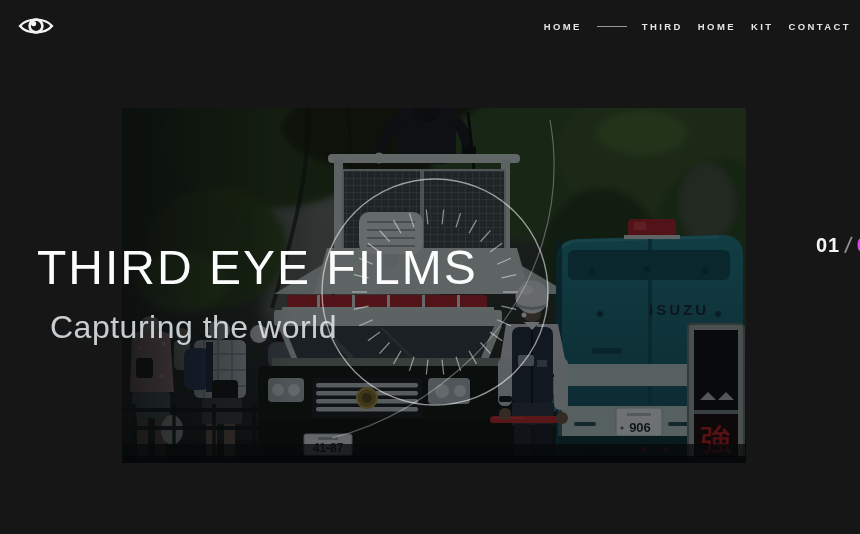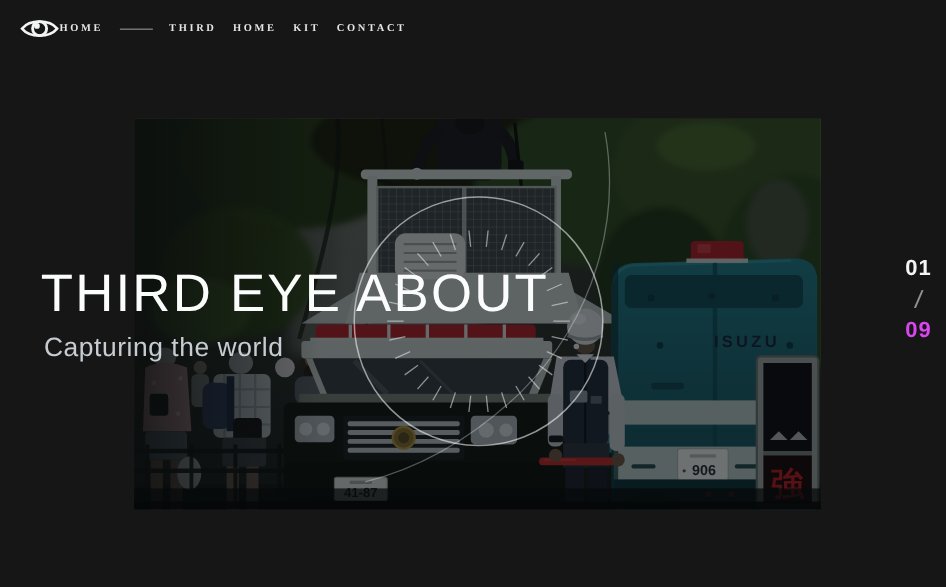--- a/index.html
+++ b/index.html
@@ -6,51 +6,51 @@
   body{
     width:860px;height:534px;overflow:hidden;position:relative;
     background:#161616;
     font-family:"Liberation Sans",sans-serif;
   }
   .page{position:absolute;inset:0}
 
   
   .header{
     position:absolute;top:0;left:0;right:0;height:46px;
-    display:flex;align-items:center;justify-content:flex-start;
-    padding:6px 9px 0 18px;box-sizing:border-box;font-family:Liberation Serif, serif;
+    display:flex;align-items:center;justify-content:space-between;
+    padding:6px 9px 0 18px;box-sizing:border-box;
   }
   .logo{display:block;line-height:0;cursor:pointer}
   .main-nav{display:flex;align-items:center;gap:15px}
   .nav-link{
     color:#e4e6e7;font-size:9.5px;font-weight:bold;letter-spacing:2.4px;
     text-decoration:none;cursor:pointer;white-space:nowrap;
   }
   .nav-indicator{width:30px;height:1px;background:#a9adaf;opacity:.85}
 
   
   .hero-media{
     position:absolute;left:122px;top:108px;width:624px;height:355px;
   }
   .hero-media svg{display:block;width:100%;height:100%;font-family:"Liberation Sans",sans-serif}
   .hero-title{
     position:absolute;left:37px;top:244px;margin:0;
     font-size:48px;line-height:48px;font-weight:300;letter-spacing:2px;
     color:#fbfcfc;white-space:nowrap;
   }
   .hero-subtitle{
-    position:absolute;left:40px;top:304px;margin:0;
-    font-size:24px;line-height:26px;font-weight:300;letter-spacing:.5px;
+    position:absolute;left:40px;top:304px;margin:10px;
+    font-size:32px;line-height:26px;font-weight:300;letter-spacing:.5px;
     color:rgba(223,230,233,.88);white-space:nowrap;
   }
 
   
   .pagination{
     position:absolute;top:233px;right:6px;width:38px;
-    display:flex;flex-direction:column;align-items:center;gap:5px;
+    display:flex;flex-direction:row;align-items:center;gap:5px;
   }
   .pag-current{color:#f4f5f5;font-size:20px;font-weight:bold;letter-spacing:1px;line-height:22px}
   .pag-sep{color:#8f9294;font-size:23px;font-weight:300;line-height:24px;transform:rotate(8deg)}
   .pag-total{color:#d946ef;font-size:20px;font-weight:bold;letter-spacing:1px;line-height:22px}
 </style>
 </head>
 <body>
 
 <div class="page">
 
@@ -342,21 +342,21 @@
               <line x1="358.5" y1="133.5" x2="368.5" y2="122.3" stroke="#e8eef0" stroke-width="1.2" stroke-opacity=".55"></line>
               <line x1="368.0" y1="144.0" x2="380.1" y2="135.2" stroke="#e8eef0" stroke-width="1.2" stroke-opacity=".55"></line>
               <line x1="375.1" y1="156.3" x2="388.8" y2="150.2" stroke="#e8eef0" stroke-width="1.2" stroke-opacity=".55"></line>
               <line x1="379.5" y1="169.9" x2="394.2" y2="166.7" stroke="#e8eef0" stroke-width="1.2" stroke-opacity=".55"></line>
             </g>
           <path d="M428 12 C442 90 420 180 352 248 C300 298 250 320 210 330" fill="none" stroke="#ffffff" stroke-opacity=".3" stroke-width="1.2"></path>
         </g>
       </svg>
     </div>
 
-    <h1 class="hero-title">THIRD EYE ABOUT</h1>
+    <h1 class="hero-title">THIRD EYE FILMS</h1>
     <p class="hero-subtitle">Capturing the world</p>
   </section>
 
   <div class="pagination">
     <span class="pag-current">01</span>
     <span class="pag-sep">/</span>
     <span class="pag-total">09</span>
   </div>
 
 </div>

